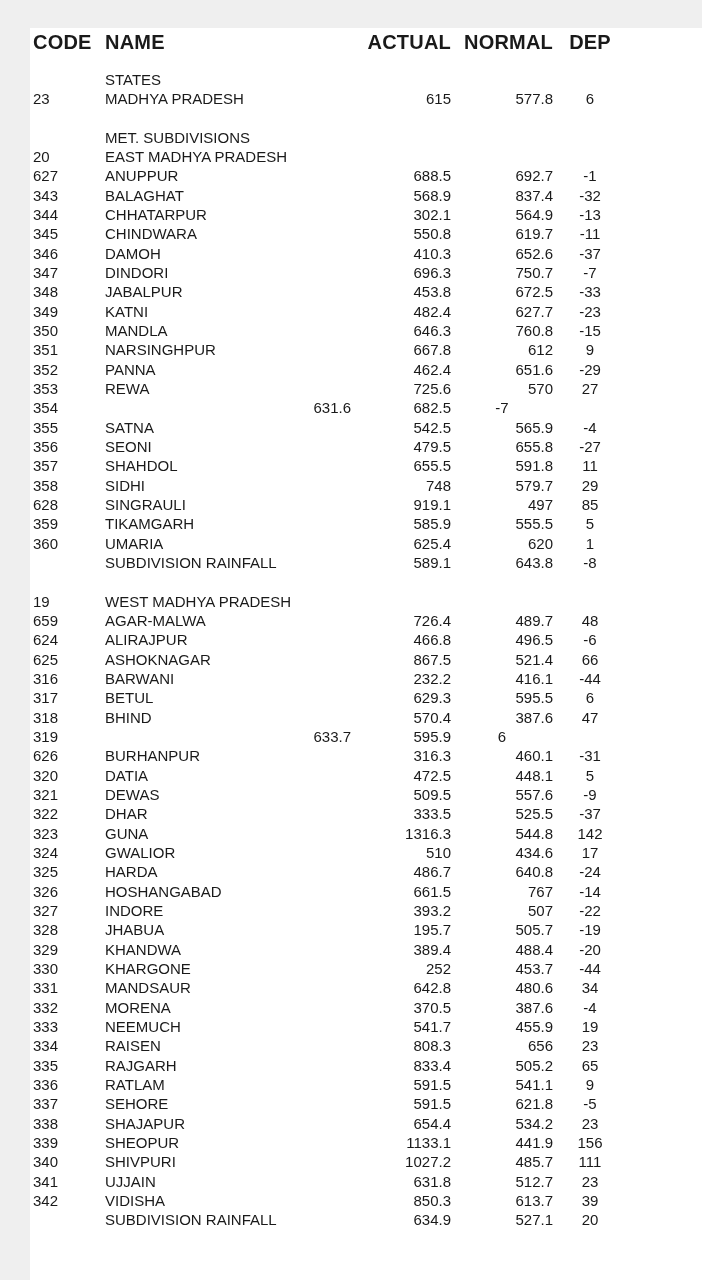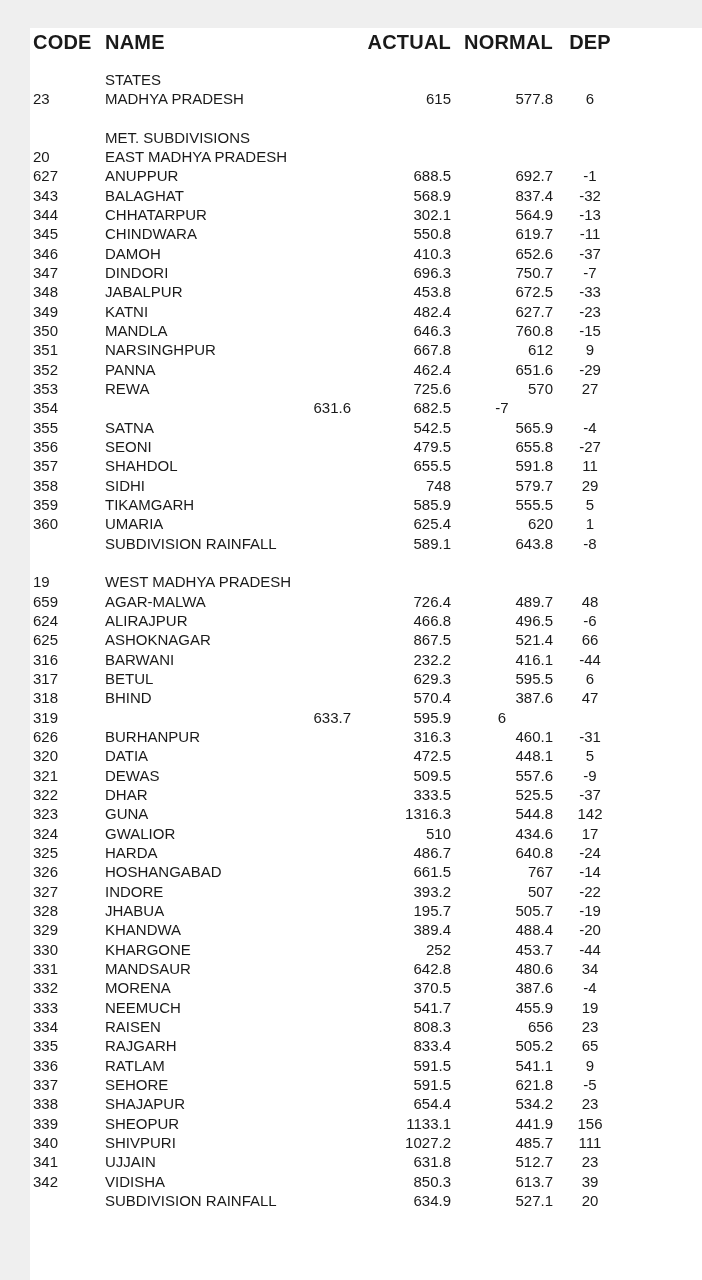--- a/index.html
+++ b/index.html
@@ -202,20 +202,27 @@
         <div class="cell c-dep">11</div>
       </div>
       <div class="row data">
         <div class="cell c-code">358</div>
         <div class="cell c-name">SIDHI</div>
         <div class="cell c-actual">748</div>
         <div class="cell c-normal">579.7</div>
         <div class="cell c-dep">29</div>
       </div>
       <div class="row data">
+        <div class="cell c-code">628</div>
+        <div class="cell c-name">SINGRAULI</div>
+        <div class="cell c-actual">919.1</div>
+        <div class="cell c-normal">497</div>
+        <div class="cell c-dep">85</div>
+      </div>
+      <div class="row data">
         <div class="cell c-code">359</div>
         <div class="cell c-name">TIKAMGARH</div>
         <div class="cell c-actual">585.9</div>
         <div class="cell c-normal">555.5</div>
         <div class="cell c-dep">5</div>
       </div>
       <div class="row data">
         <div class="cell c-code">360</div>
         <div class="cell c-name">UMARIA</div>
         <div class="cell c-actual">625.4</div>

